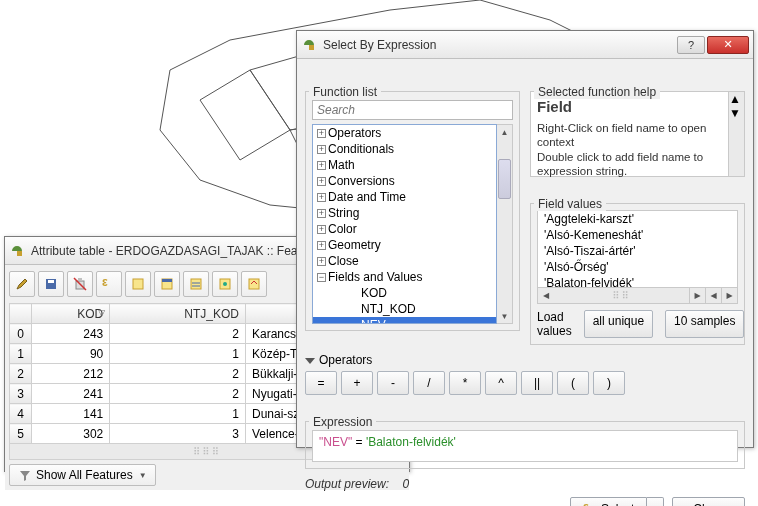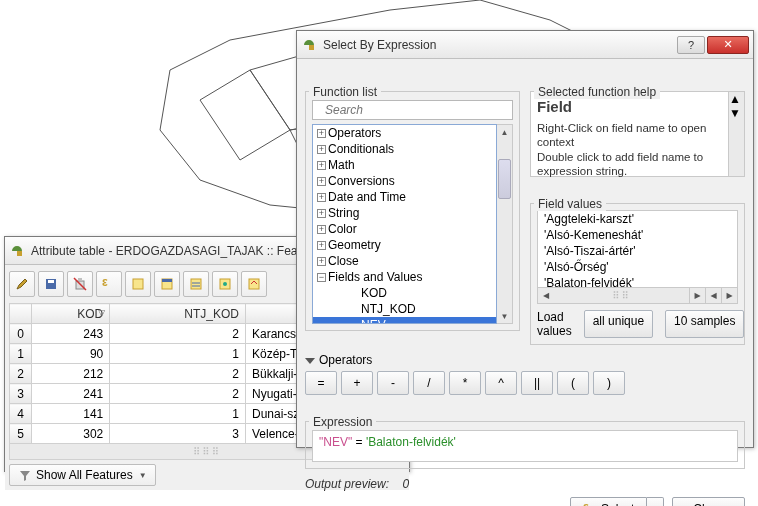--- a/index.html
+++ b/index.html
@@ -40,21 +40,21 @@
   #expr-win { top: 30px; left: 296px; width: 458px; height: 418px; }
   #expr-body { padding:6px 8px 8px 8px; display:flex; flex-direction:column; height:calc(100% - 28px);}
   
   .two-col { display:flex; gap:10px; }
   .col { flex:1; display:flex; flex-direction:column;}
   fieldset legend, .grp-label { color:#333; font-size:12px; padding:0 2px;}
   .grp { position:relative; margin-top:12px;}
   .grp-label { position:relative; top:8px; left:4px; background:#f0f0f0; display:inline-block; padding:0 4px; z-index:2;}
   .grp-box { border:1px solid #c9c9c9; padding:8px 6px 6px 6px; margin-top:0;}
   
-  .search-input { width:100%; border:1px solid #b8b8b8; padding:2px 12px; color:#4d7c0f; font-style:italic; height:20px;}
+  .search-input { width:100%; border:1px solid #b8b8b8; padding:2px 4px; color:#4d7c0f; font-style:italic; height:20px;}
   
   .tree-wrap { display:flex; margin-top:4px;}
   .tree { flex:1; border:1px solid #8aa9d6; background:#fff; height:200px; overflow:hidden; position:relative;}
   .tree .item { padding:1px 2px 1px 4px; display:flex; align-items:center; gap:2px;}
   .tree .item.ind2 { padding-left:48px;}
   .tree .item.sel { background:#3a75d8; color:#fff;}
   .box { width:9px; height:9px; border:1px solid #888; display:inline-flex; align-items:center; justify-content:center; font-size:9px; line-height:7px; color:#555;}
   .vsb { width:16px; background:#eaeaea; border:1px solid #c9c9c9; border-left:none; display:flex; flex-direction:column;}
   .vsb .arr { height:14px; display:flex; align-items:center; justify-content:center; font-size:8px; color:#555;}
   .vsb .track { flex:1; position:relative;}

